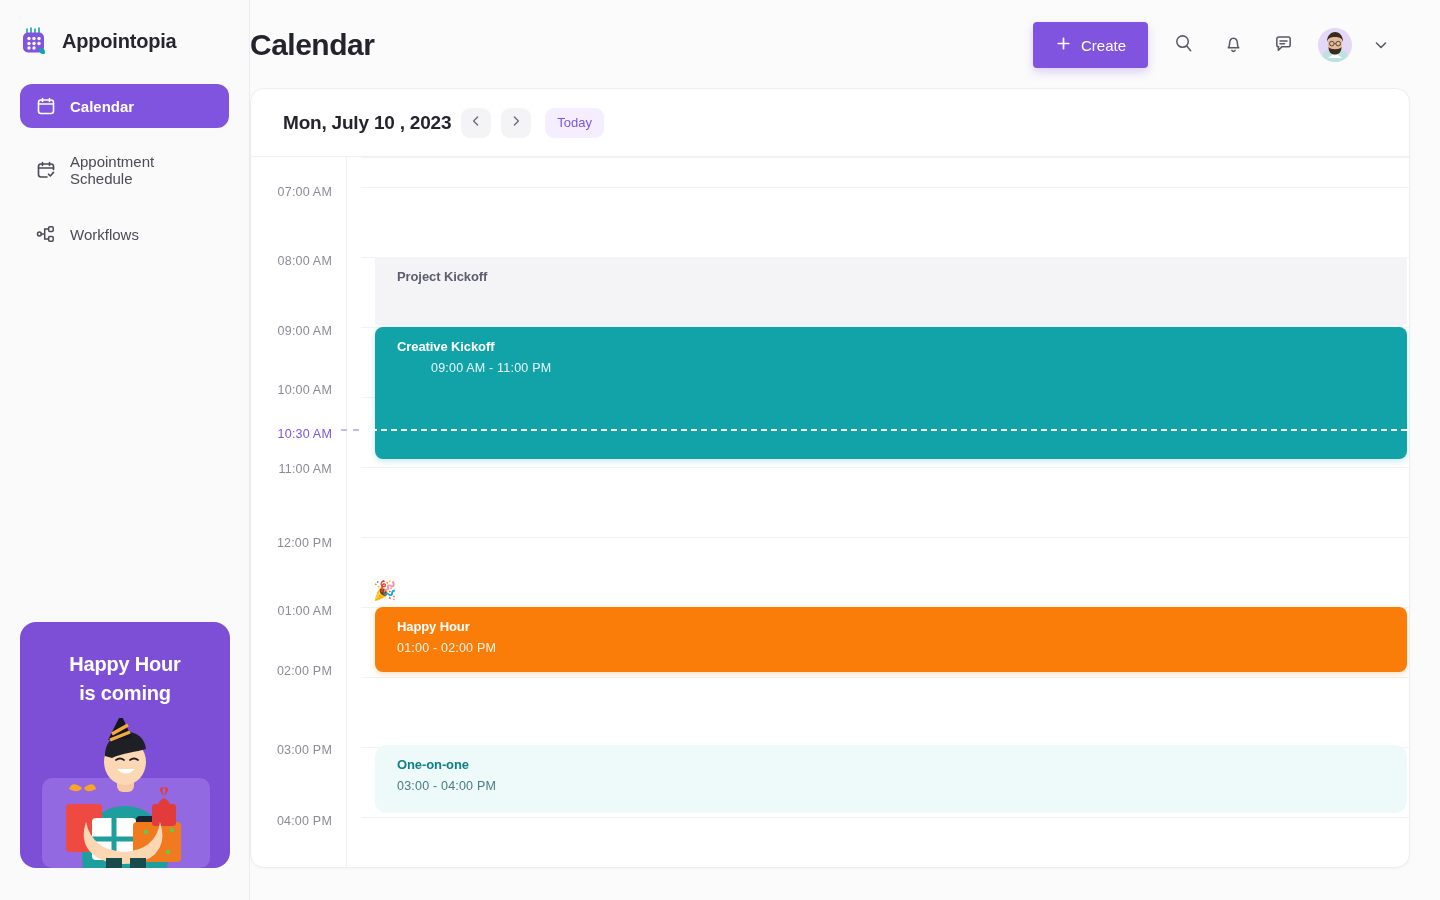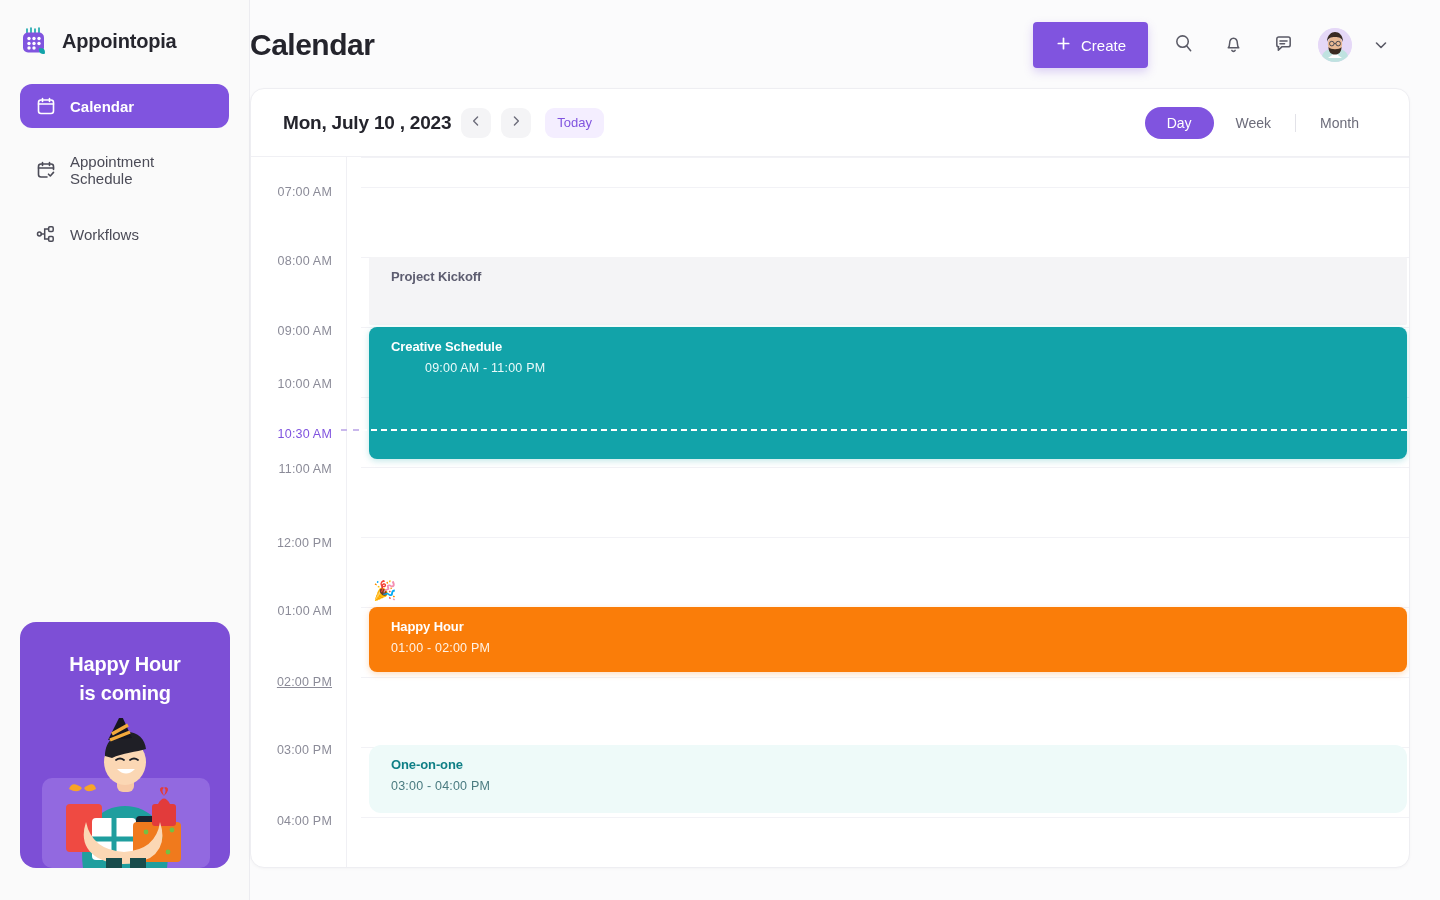--- a/index.html
+++ b/index.html
@@ -120,21 +120,21 @@
   .time-label {
     position: absolute; right: 14px; font-size: 12.5px; color: #8b8b98;
     letter-spacing: .2px; white-space: nowrap;
   }
   .time-label.now { color: #8054df; }
   .grid-lines { position: absolute; left: 110px; right: 0; top: 0; height: 712px; }
   .hline { position: absolute; left: 0; right: 0; height: 1px; background: #f2f2f6; }
 
   .events { position: absolute; left: 110px; right: 0; top: 0; height: 712px; }
   .event {
-    position: absolute; left: 8px; right: 2px;
+    position: absolute; left: 14px; right: 2px;
     border-radius: 8px; padding: 12px 0 0 22px; overflow: hidden;
   }
   .event-title { font-size: 13px; font-weight: bold; letter-spacing: -0.1px; }
   .event-time { font-size: 12.5px; margin-top: 7px; letter-spacing: .2px; }
 
   .ev-grey { background: #f4f4f6; border-radius: 2px; }
   .ev-grey .event-title { color: #5d5d70; }
   .ev-grey .event-time { color: #77778a; }
 
   .ev-teal { background: #12a3a9; box-shadow: 0 2px 6px rgba(18,163,169,.25); }
@@ -365,39 +365,33 @@
         <button class="nav-arrow">
           <span>
             <svg viewBox="0 0 16 16" width="14" height="14" fill="none" stroke="currentColor" stroke-width="1.6" stroke-linecap="round" stroke-linejoin="round">
                 <path d="M6.2 3.5L10.7 8l-4.5 4.5"></path>
               </svg>
           </span>
         </button>
 
         <button class="today-btn">Today</button>
 
-        <div class="view-switch">
-          <button class="view-btn active">Day</button>
-          <button class="view-btn">Week</button>
-          <span class="view-sep"></span>
-          <button class="view-btn">Month</button>
-        </div>
       </div>
 
       <div class="grid-wrap">
         <div class="time-col">
             <div class="time-label" style="top: 28px;">07:00 AM</div>
             <div class="time-label" style="top: 97px;">08:00 AM</div>
             <div class="time-label" style="top: 167px;">09:00 AM</div>
-            <div class="time-label" style="top: 220px;">10:00 AM</div>
+            <div class="time-label" style="top: 226px;">10:00 AM</div>
             <div class="time-label now" style="top: 270px;">10:30 AM</div>
             <div class="time-label" style="top: 305px;">11:00 AM</div>
             <div class="time-label" style="top: 379px;">12:00 PM</div>
             <div class="time-label" style="top: 447px;">01:00 AM</div>
-            <div class="time-label" style="top: 518px; text-decoration: underline;">02:00 PM</div>
+            <div class="time-label" style="top: 507px;">02:00 PM</div>
             <div class="time-label" style="top: 586px;">03:00 PM</div>
             <div class="time-label" style="top: 657px;">04:00 PM</div>
           </div>
         <div class="grid-lines">
             <div class="hline" style="top: 0px;"></div>
             <div class="hline" style="top: 30px;"></div>
             <div class="hline" style="top: 100px;"></div>
             <div class="hline" style="top: 170px;"></div>
             <div class="hline" style="top: 240px;"></div>
             <div class="hline" style="top: 310px;"></div>
@@ -405,21 +399,21 @@
             <div class="hline" style="top: 450px;"></div>
             <div class="hline" style="top: 520px;"></div>
             <div class="hline" style="top: 590px;"></div>
             <div class="hline" style="top: 660px;"></div>
           </div>
         <div class="events">
             <div class="event ev-grey" style="top: 100px; height: 68px;">
               <div class="event-title">Project Kickoff</div>
             </div>
             <div class="event ev-teal" style="top: 170px; height: 132px;">
-              <div class="event-title">Creative Schedule</div>
+              <div class="event-title">Creative Kickoff</div>
               <div class="event-time">09:00 AM - 11:00 PM</div>
             </div>
             <span class="ev-emoji" style="top: 424px; left: 12px;">🎉</span>
             <div class="event ev-orange" style="top: 450px; height: 65px;">
               <div class="event-title">Happy Hour</div>
               <div class="event-time">01:00 - 02:00 PM</div>
             </div>
             <div class="event ev-mint" style="top: 588px; height: 68px;">
               <div class="event-title">One-on-one</div>
               <div class="event-time">03:00 - 04:00 PM</div>

